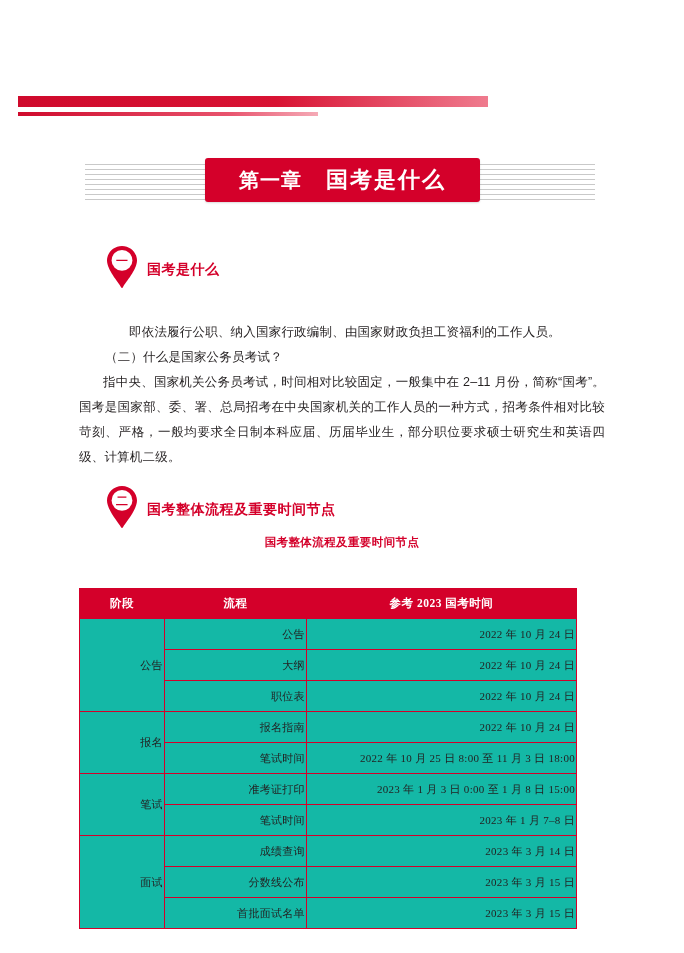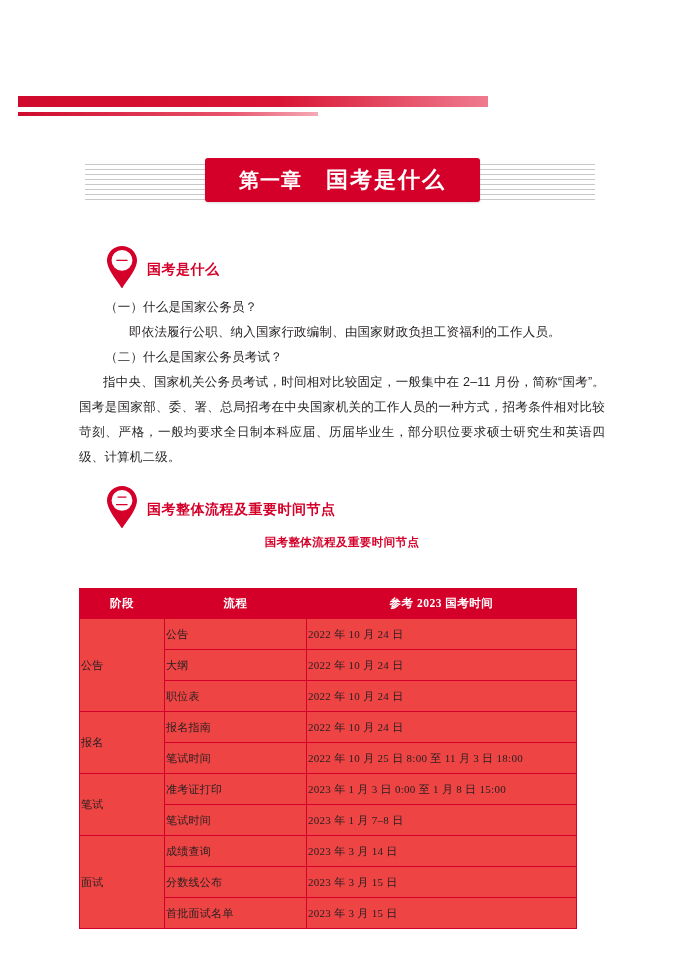--- a/index.html
+++ b/index.html
@@ -156,24 +156,24 @@
     color: #ffffff;
     font-weight: bold;
     font-size: 11.5px;
     height: 27px;
     border: 1px solid #d4002a;
     letter-spacing: 0.5px;
   }
   table.flow td {
     border: 1px solid #d4002a;
     height: 28px;
-    text-align: left;
+    text-align: right;
     color: #231f20;
     letter-spacing: 0.3px;
-    background: #ef4444;
+    background: #14b8a6;
   }
   .col-stage { width: 88px; }
   .col-flow  { width: 150px; }
   .col-time  { width: 288px; }
 </style>
 </head>
 <body>
 
 <div class="page">
 
@@ -194,21 +194,20 @@
     <span class="pin">
       <svg width="34" height="44" viewBox="0 0 34 44">
         <path d="M17 1C8.7 1 2 7.5 2 15.6c0 9.2 11.2 21.5 14 26.6 0.5 0.9 1.5 0.9 2 0C20.8 37.1 32 24.8 32 15.6 32 7.5 25.3 1 17 1z" fill="#d4002a"></path>
         <circle cx="17" cy="15.4" r="10.4" fill="#ffffff"></circle>
         <text x="17" y="20" text-anchor="middle" font-size="12" font-weight="bold" fill="#d4002a" font-family="Liberation Serif, serif">一</text>
       </svg>
     </span>
     <span class="section-label">国考是什么</span>
   </div>
 
-  <div class="para indent1" style="left:105px; top:295px; width:500px;">（一）什么是国家公务员？</div>
   <div class="para indent1" style="left:105px; top:345px; width:500px;">（二）什么是国家公务员考试？</div>
   <div class="para indent2" style="left:105px; top:320px; width:500px;">即依法履行公职、纳入国家行政编制、由国家财政负担工资福利的工作人员。</div>
   <div class="para indent2" style="left:79px; top:370px; width:526px; text-align:justify;">指中央、国家机关公务员考试，时间相对比较固定，一般集中在 2–11 月份，简称“国考”。国考是国家部、委、署、总局招考在中央国家机关的工作人员的一种方式，招考条件相对比较苛刻、严格，一般均要求全日制本科应届、历届毕业生，部分职位要求硕士研究生和英语四级、计算机二级。</div>
 
   <div class="section-head" style="left:105px; top:485px;">
     <span class="pin">
       <svg width="34" height="44" viewBox="0 0 34 44">
         <path d="M17 1C8.7 1 2 7.5 2 15.6c0 9.2 11.2 21.5 14 26.6 0.5 0.9 1.5 0.9 2 0C20.8 37.1 32 24.8 32 15.6 32 7.5 25.3 1 17 1z" fill="#d4002a"></path>
         <circle cx="17" cy="15.4" r="10.4" fill="#ffffff"></circle>
         <text x="17" y="20" text-anchor="middle" font-size="12" font-weight="bold" fill="#d4002a" font-family="Liberation Serif, serif">二</text>

